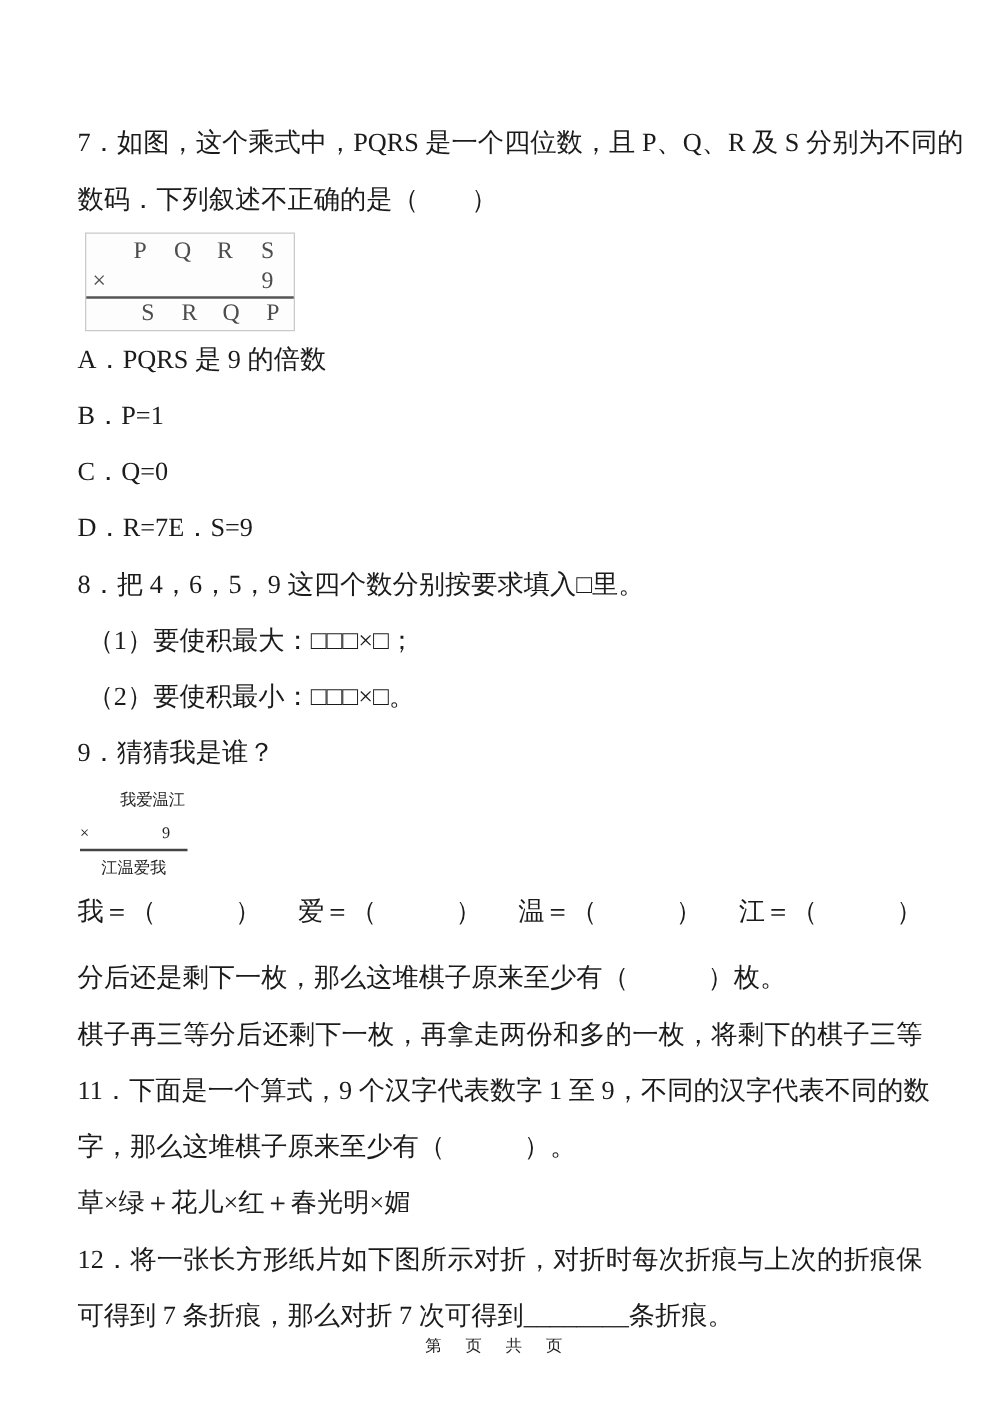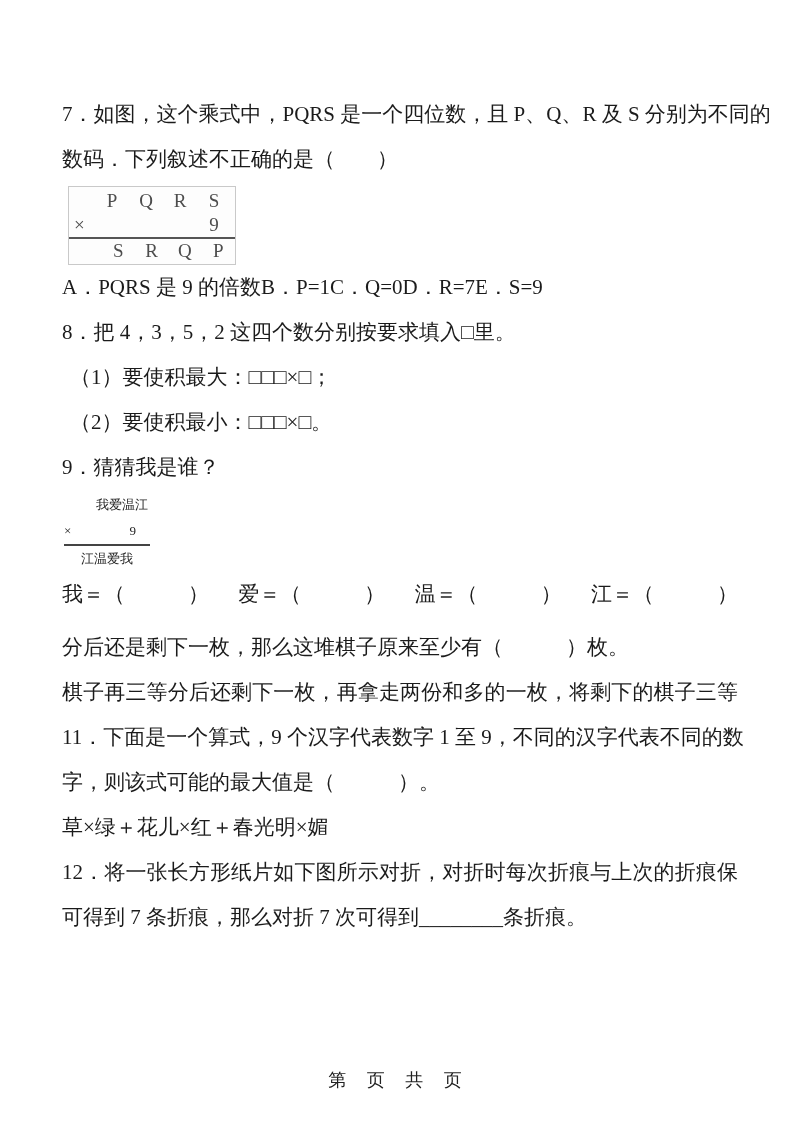--- a/index.html
+++ b/index.html
@@ -31,22 +31,22 @@
     background: #fdfdfd;
   }
   .mf-row { display: flex; line-height: 24px; }
   .mf-sign { width: 26px; padding-left: 5px; }
   .mf-cell { width: 34px; text-align: center; }
   .mf-product-line { border-bottom: 2px solid #555555; }
   .mf-shift { padding-left: 7px; }
 
   
   .options-row {
-    display: flex; 
-    line-height: 45px; white-space: nowrap;
+    display: flex; justify-content: space-between;
+    line-height: 45px; white-space: nowrap; flex-direction: column;
   }
 
   
   .vmult {
     margin: 2px 0 0 2px;
     width: 86px;
     font-size: 13px;
     line-height: 26px;
     color: #222222;
   }
@@ -62,21 +62,21 @@
   .answers-row {
     display: flex; justify-content: space-between;
     line-height: 45px; white-space: nowrap;
   }
 
   .p10-block { margin-top: 8px; }
 
   .footer {
     position: absolute; left: 0; top: 1068px; width: 793px;
     text-align: center;
-    font-size: 18px;
+    font-size: 13px;
     color: #222222;
     word-spacing: 10px;
     letter-spacing: 3px;
   }
 </style>
 </head>
 <body>
 
 <div class="page">
   <div class="content">
@@ -111,21 +111,21 @@
 
       <div class="options-row">
         <span>A．PQRS 是 9 的倍数</span>
         <span>B．P=1</span>
         <span>C．Q=0</span>
         <span>D．R=7E．S=9</span>
       </div>
     </section>
 
     <section>
-      <div class="line">8．把 4，3，5，2 这四个数分别按要求填入□里。</div>
+      <div class="line">8．把 4，6，5，9 这四个数分别按要求填入□里。</div>
       <div class="line sub">（1）要使积最大：□□□×□；</div>
       <div class="line sub">（2）要使积最小：□□□×□。</div>
     </section>
 
     <section>
       <div class="line">9．猜猜我是谁？</div>
 
       <div class="vmult">
         <div class="vm-top">我爱温江</div>
         <div class="vm-mid">
@@ -143,21 +143,21 @@
       </div>
     </section>
 
     <section class="p10-block">
       <div class="line">分后还是剩下一枚，那么这堆棋子原来至少有（　　　）枚。</div>
       <div class="line full">棋子再三等分后还剩下一枚，再拿走两份和多的一枚，将剩下的棋子三等</div>
     </section>
 
     <section>
       <div class="line full">11．下面是一个算式，9 个汉字代表数字 1 至 9，不同的汉字代表不同的数</div>
-      <div class="line">字，则该式可能的最大值是（　　　）。</div>
+      <div class="line">字，那么这堆棋子原来至少有（　　　）。</div>
       <div class="line">草×绿＋花儿×红＋春光明×媚</div>
     </section>
 
     <section>
       <div class="line full">12．将一张长方形纸片如下图所示对折，对折时每次折痕与上次的折痕保</div>
       <div class="line">可得到 7 条折痕，那么对折 7 次可得到________条折痕。</div>
     </section>
 
   </div>
 

